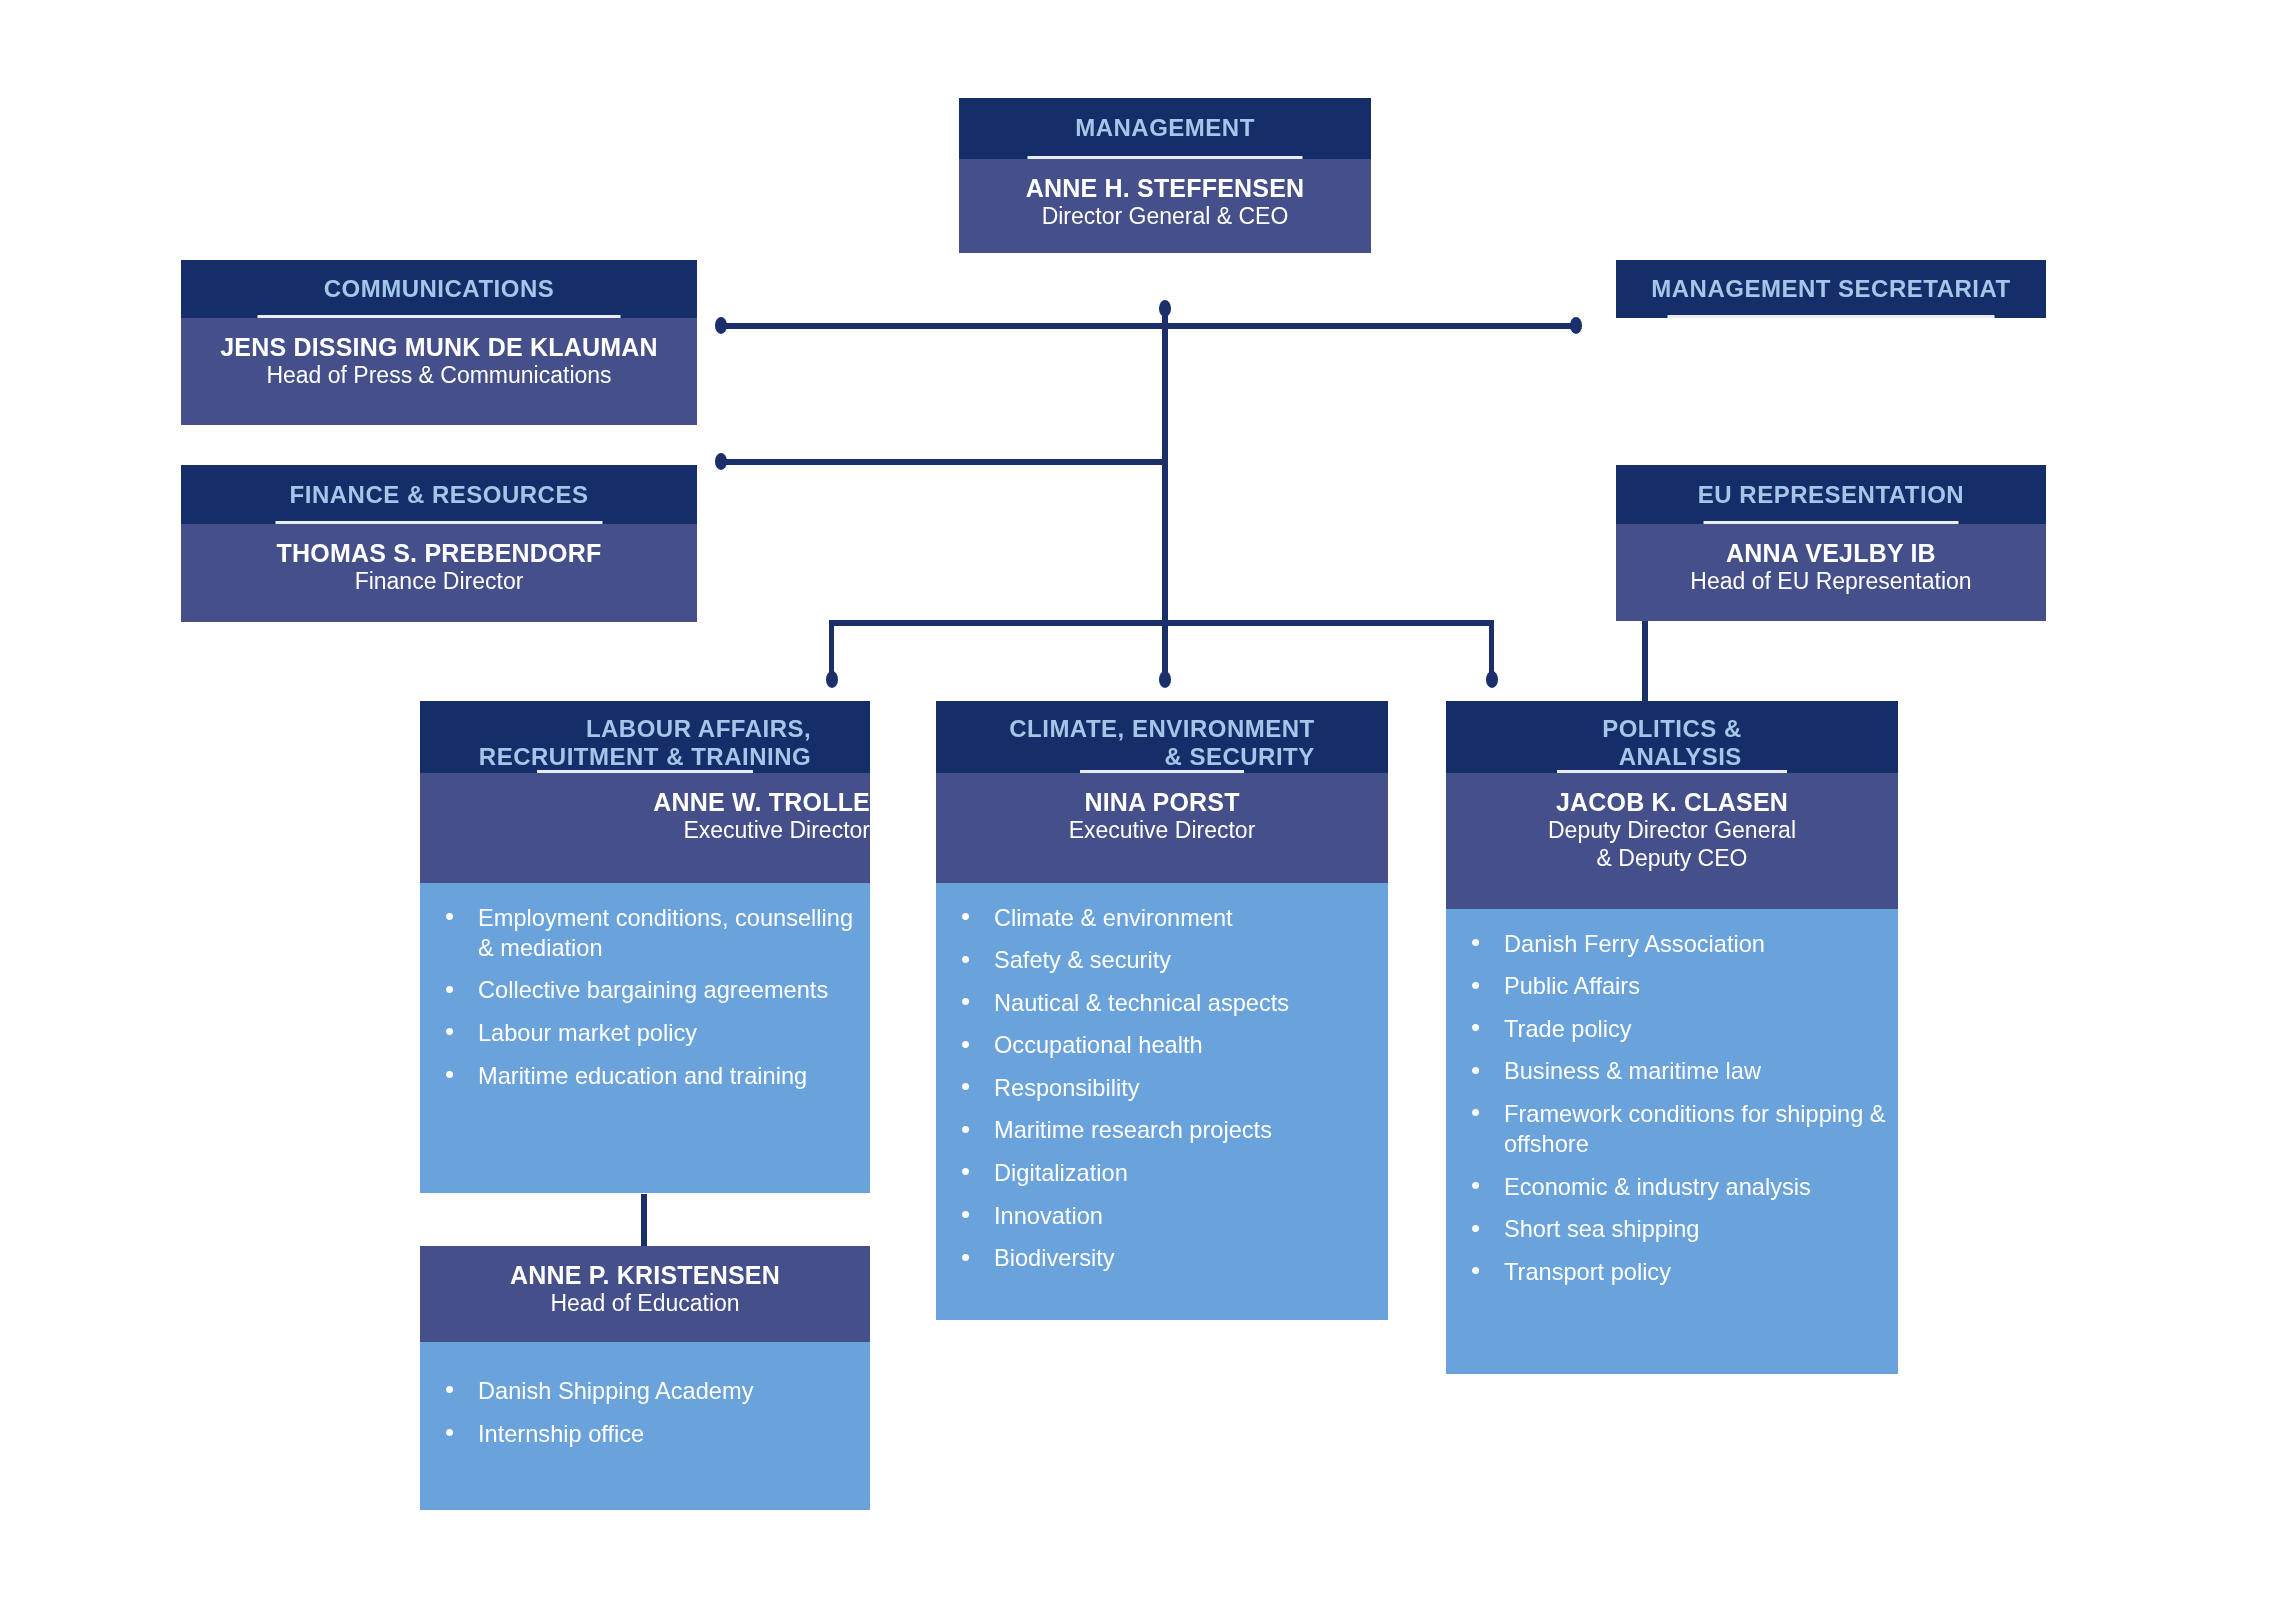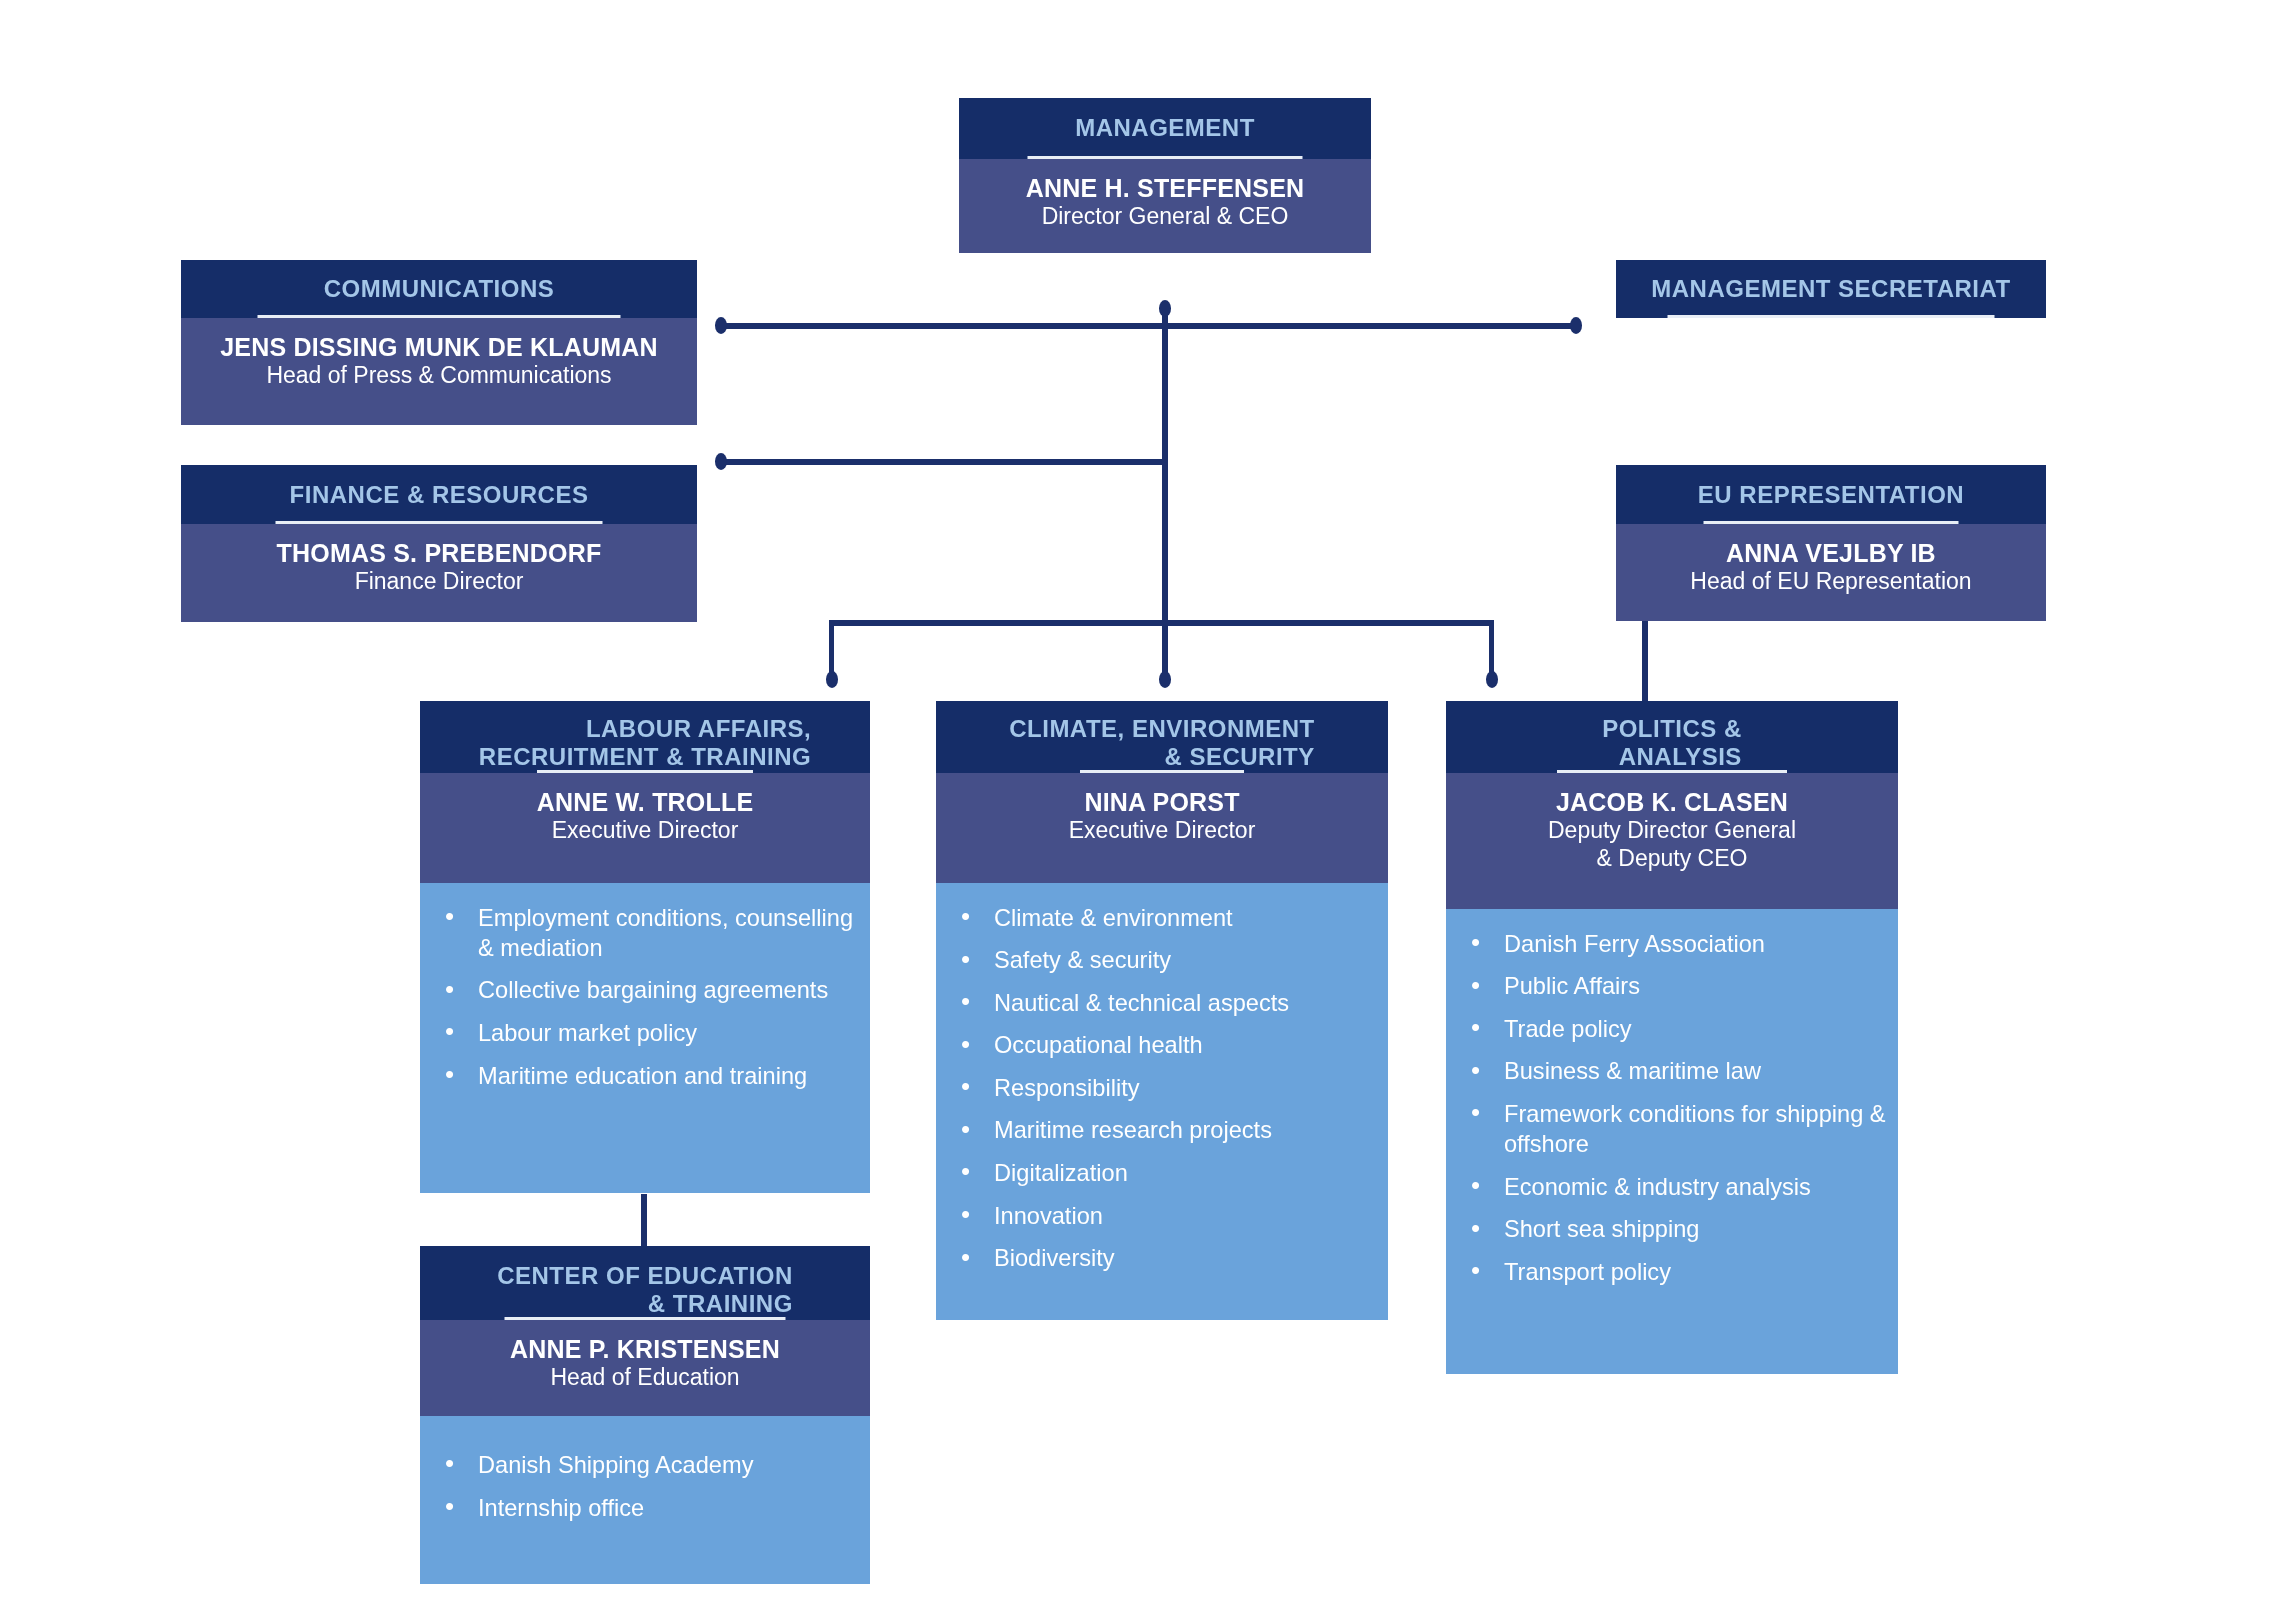--- a/index.html
+++ b/index.html
@@ -129,40 +129,35 @@
       <div class="rl">Head of EU Representation</div>
     </div>
   </div>
 
   <div class="card" style="left:420px;top:701px;width:540px;height:492px;">
     <div class="hdr" style="width:450px;height:72px;padding-top:14.4px;">
       <span class="ttl">LABOUR AFFAIRS,
 RECRUITMENT &amp; TRAINING</span>
       <span class="rule" style="width:216px;"></span>
     </div>
-    <div class="body" style="width:450px;height:110px;padding-top:14.4px;">
+    <div class="body" style="width:450px;height:110px;padding-top:14.4px;text-align:right;">
       <div class="nm">ANNE W. TROLLE</div>
       <div class="rl">Executive Director</div>
     </div>
     <div class="bullets" style="width:450px;height:310px;padding-top:19.6px;">
       <ul>
           <li>Employment conditions, counselling &amp; mediation</li>
           <li>Collective bargaining agreements</li>
           <li>Labour market policy</li>
           <li>Maritime education and training</li>
         </ul>
     </div>
   </div>
 
   <div class="card" style="left:420px;top:1246px;width:450px;height:338px;">
-    <div class="hdr" style="width:450px;height:74px;padding-top:15.7px;">
-      <span class="ttl">CENTER OF EDUCATION
-&amp; TRAINING</span>
-      <span class="rule" style="width:281px;"></span>
-    </div>
     <div class="body" style="width:450px;height:96px;padding-top:14.4px;">
       <div class="nm">ANNE P. KRISTENSEN</div>
       <div class="rl">Head of Education</div>
     </div>
     <div class="bullets" style="width:450px;height:168px;padding-top:34px;">
       <ul>
           <li>Danish Shipping Academy</li>
           <li>Internship office</li>
         </ul>
     </div>

